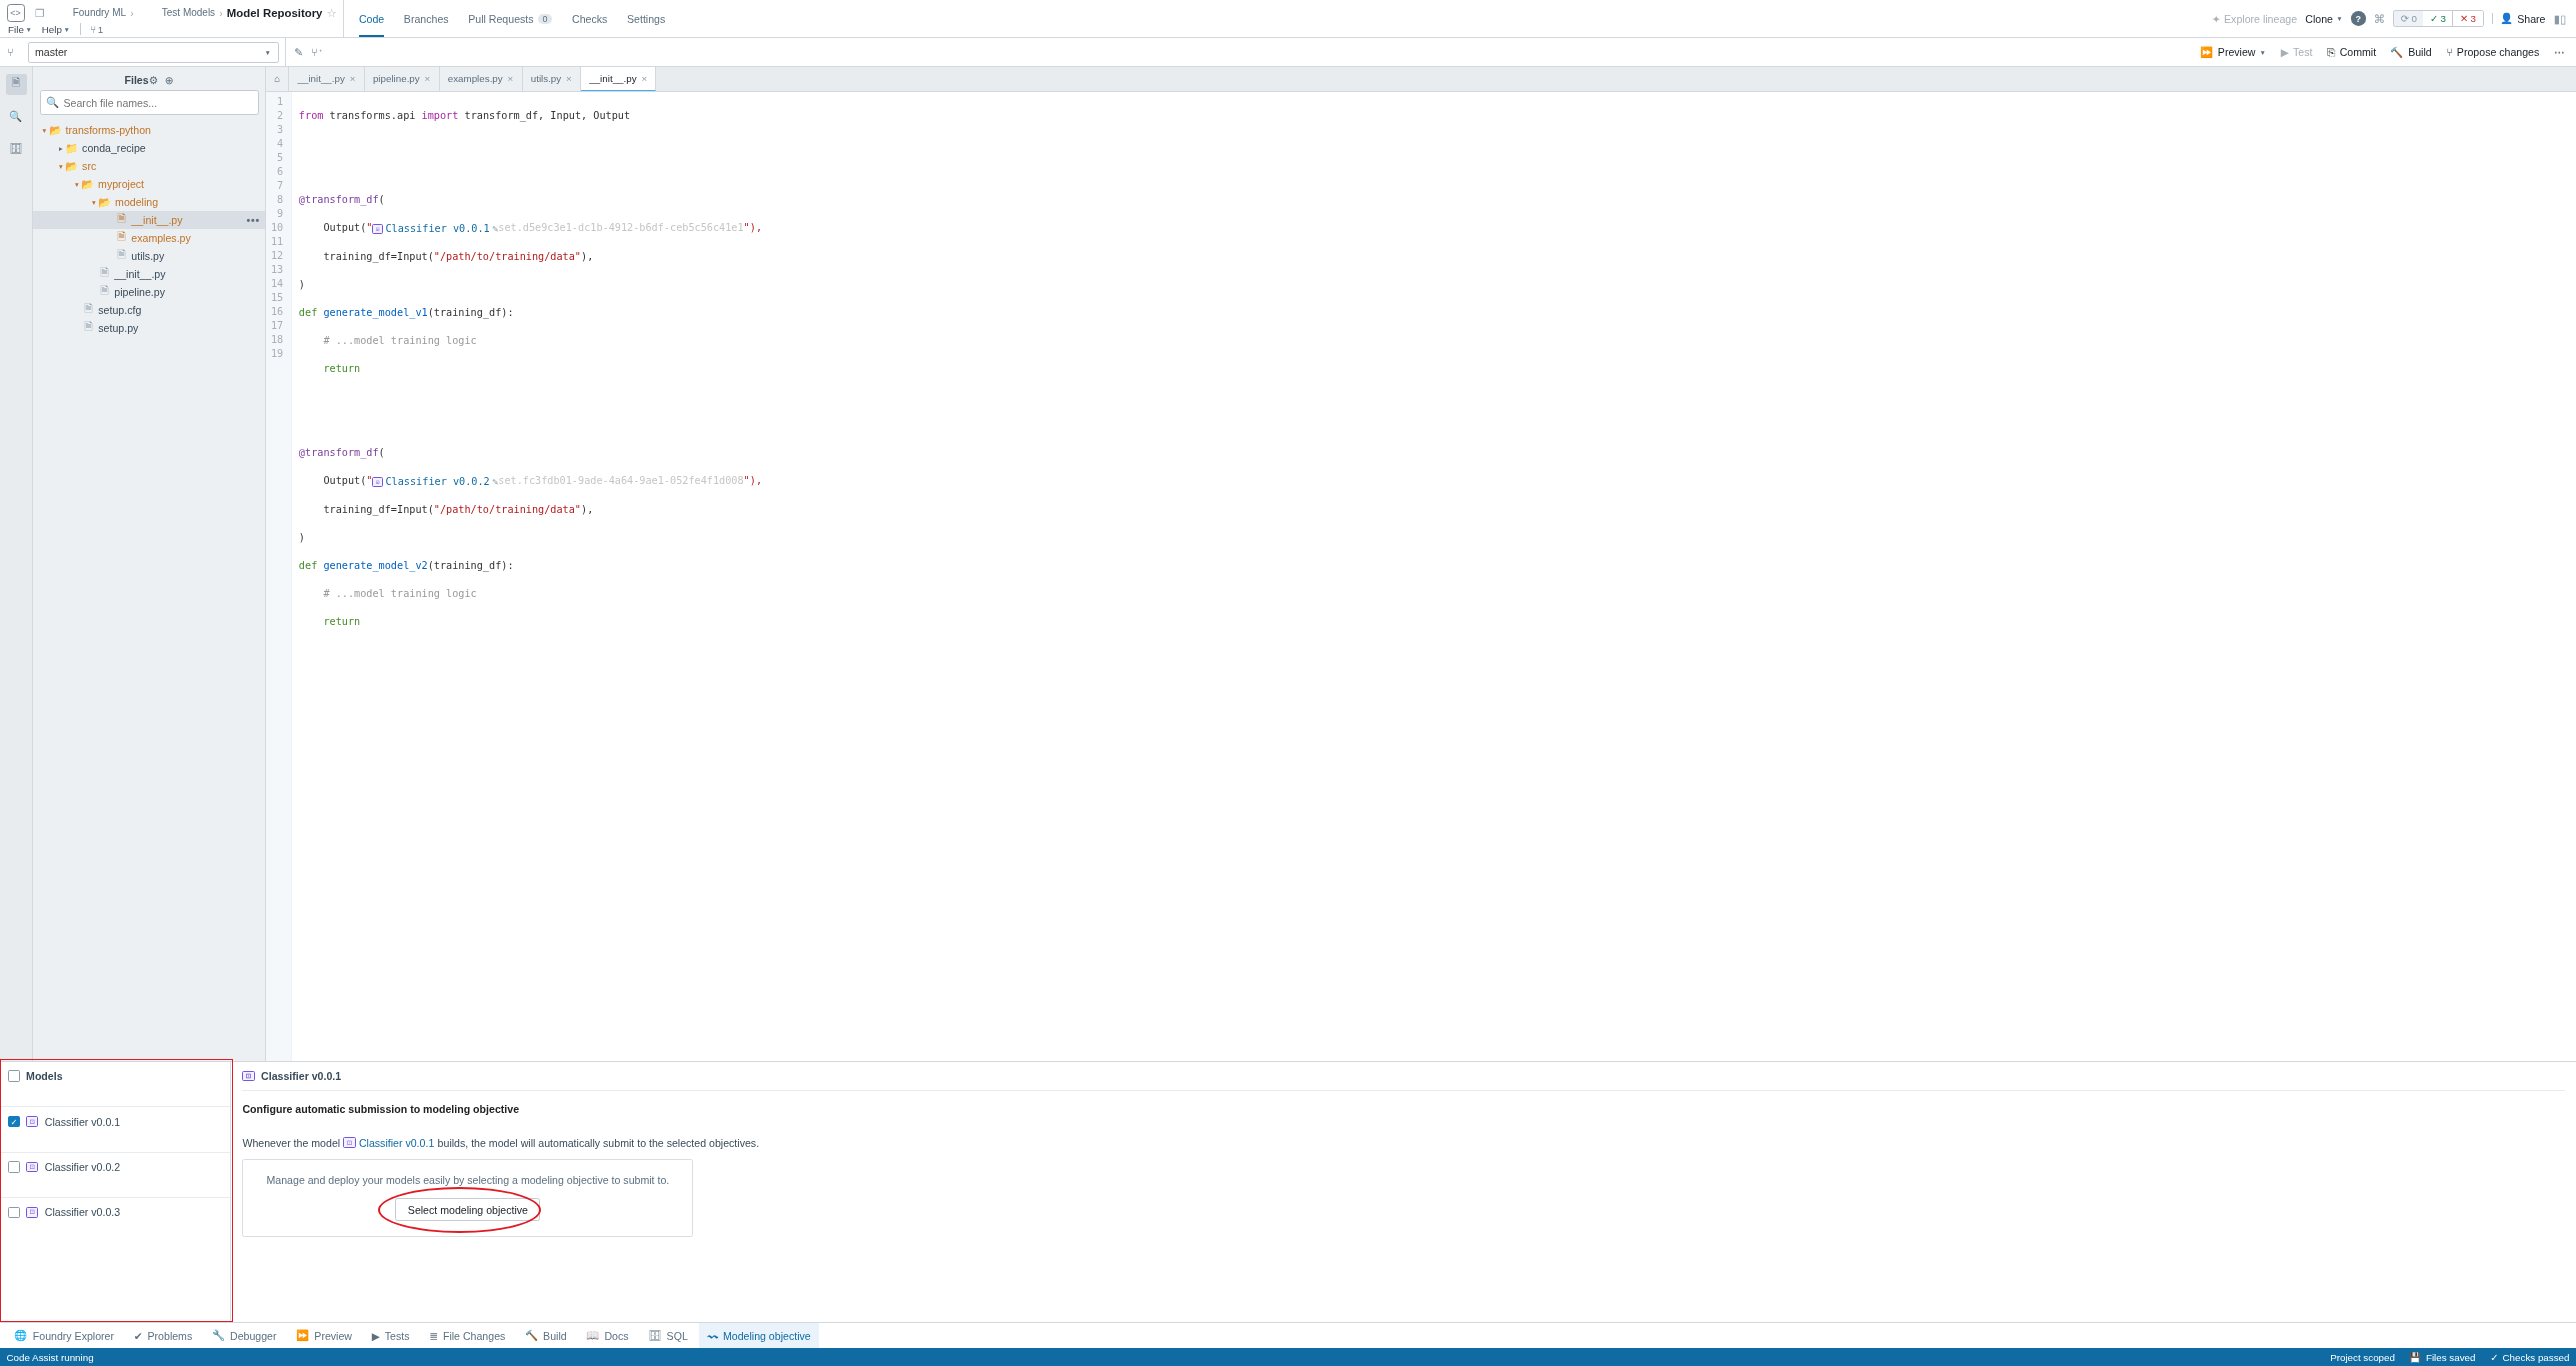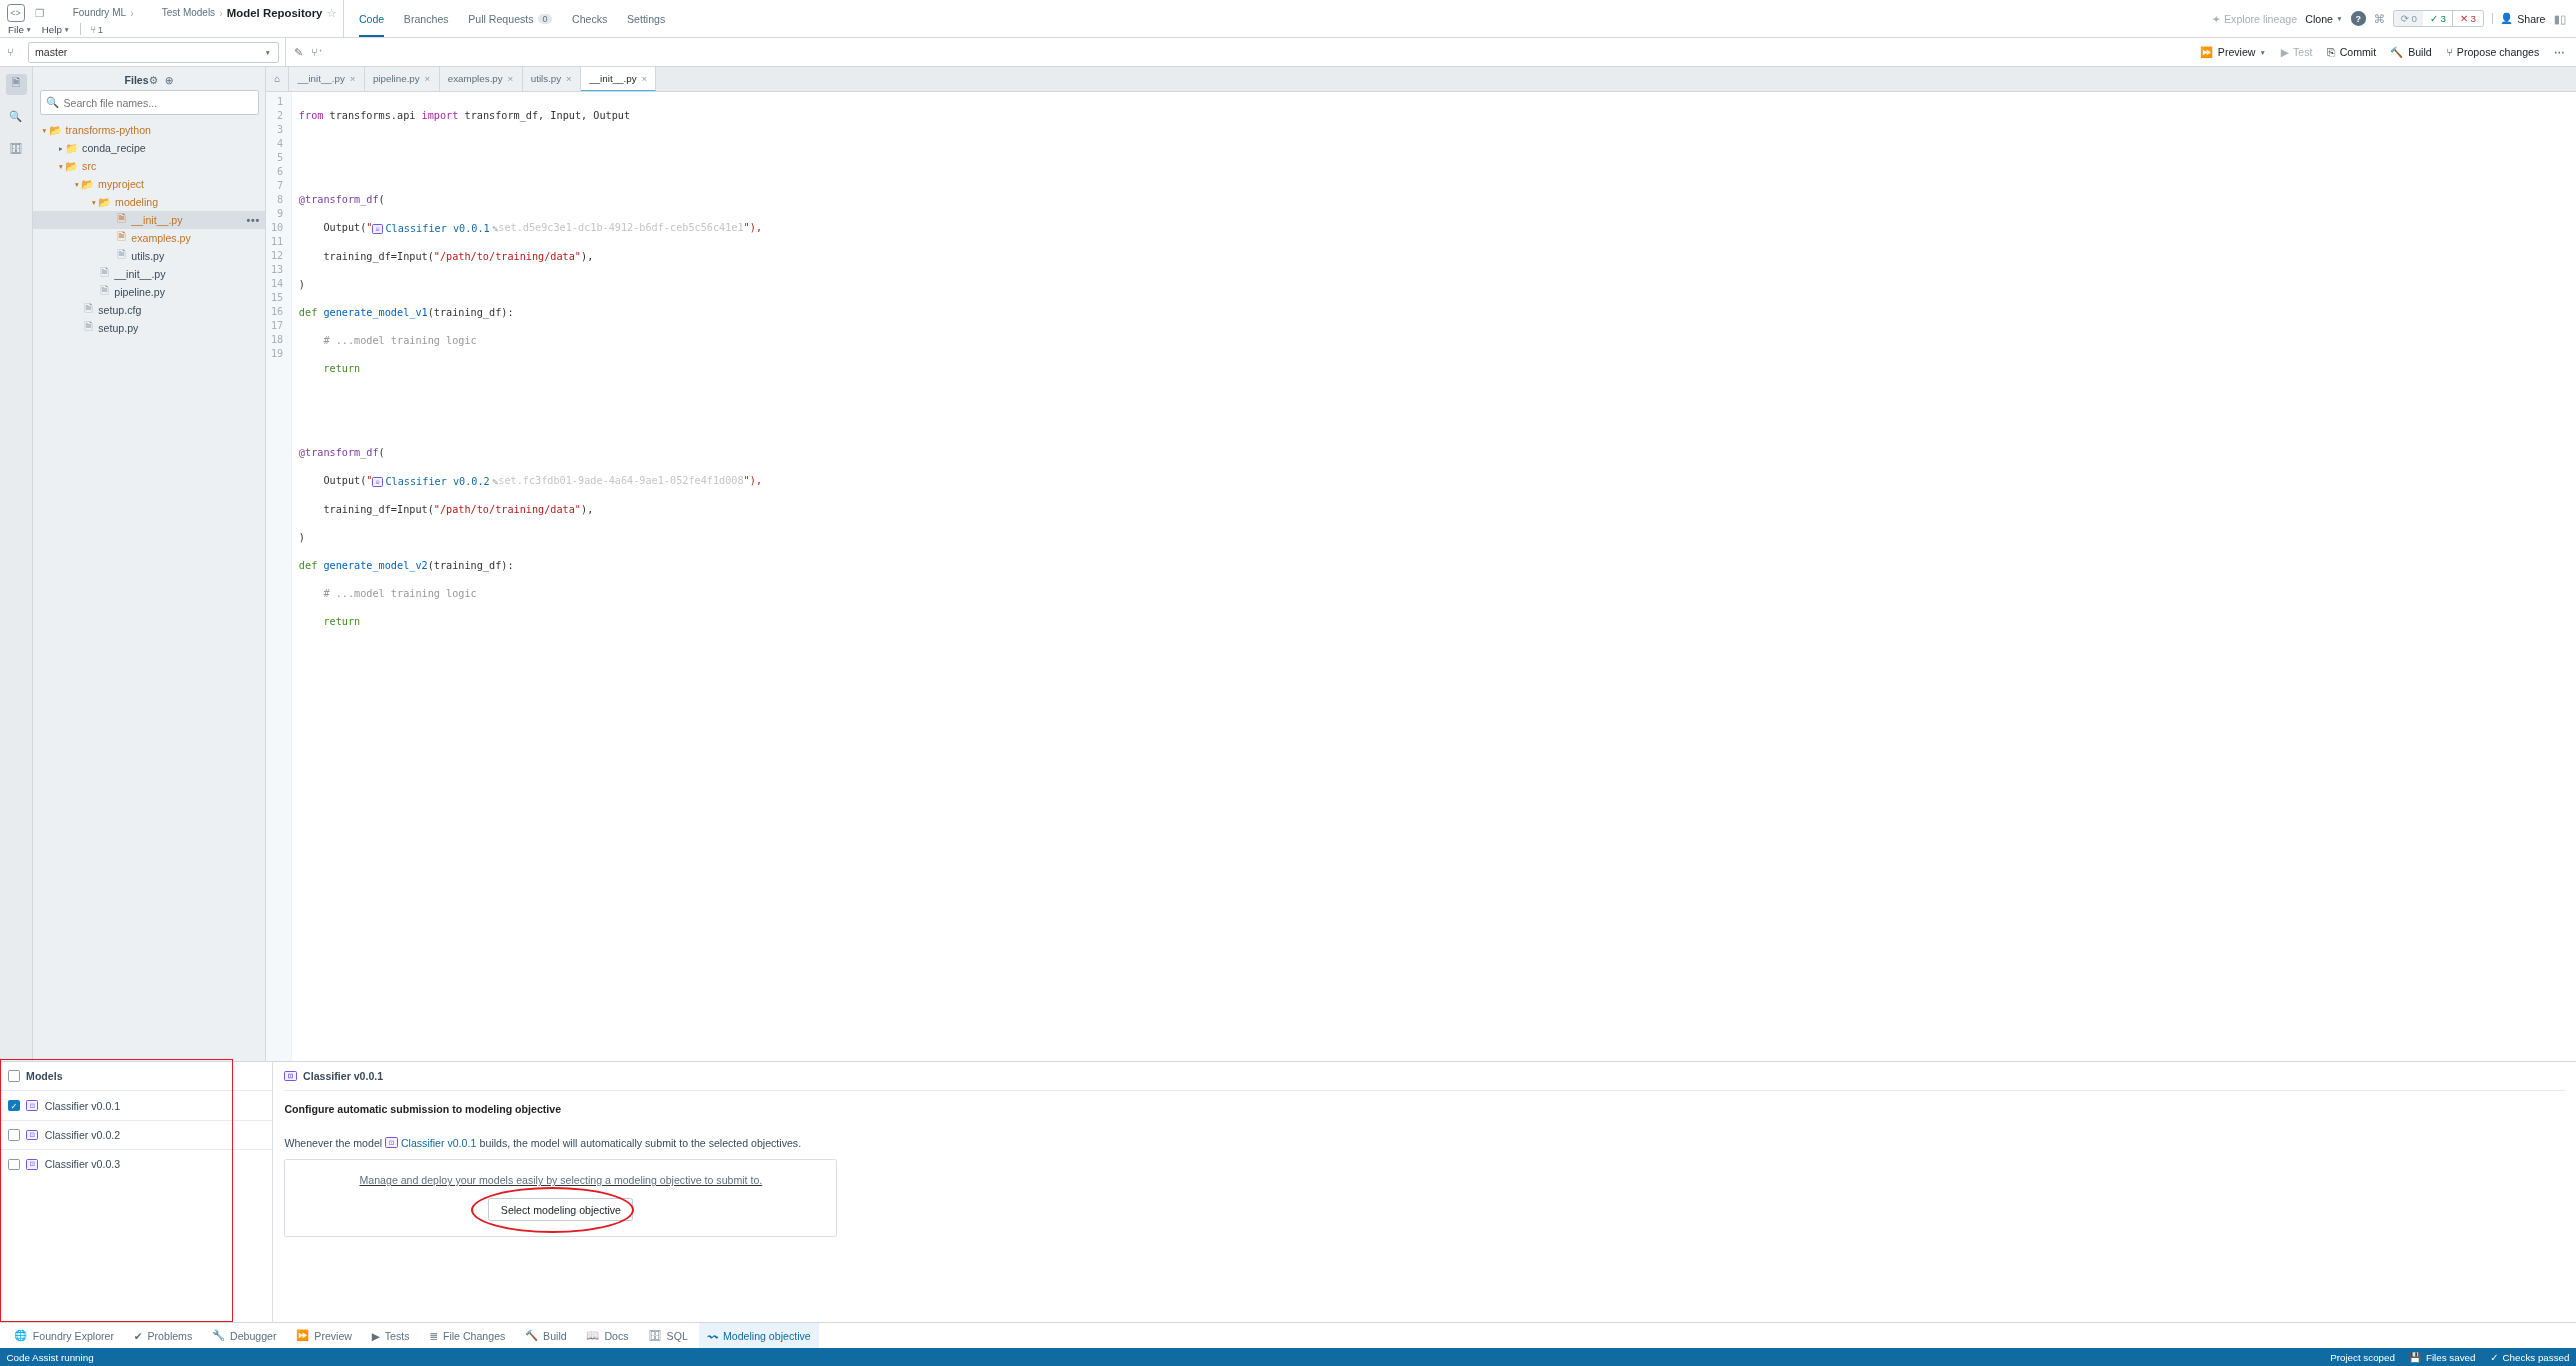--- a/index.html
+++ b/index.html
@@ -90,34 +90,34 @@
 .kw-str { color: #b41b1b; }
 .kw-link { color: #106ba3; }
 .kw-hash { color: #c5c5c5; }
 .kw-cmt { color: #999; }
 .model-chip { display:inline-flex; align-items:center; gap:2.4px; }
 .model-chip-icon { width:10.6px; height:9.8px; border:0.8px solid #7157d9; border-radius:1.6px; display:inline-flex; align-items:center; justify-content:center; font-size:5.7px; color:#7157d9; background:#f4f0ff; }
 .pencil { color:#8a9ba8; }
 
 
 .models-row { display: flex; border-top: 0.8px solid #d3d8de; height: 261px; }
-.models-list { width: 273px; border-right: 0.8px solid #d8dee4; display: flex; flex-direction: column; }
+.models-list { width: 231px; border-right: 0.8px solid #d8dee4; display: flex; flex-direction: column; gap: 16px; }
 .models-head { display: flex; align-items: center; gap: 6.5px; padding: 8.2px 8.2px; font-weight: 600; color: #394b59; }
 .chk { width: 11.4px; height: 11.4px; border: 0.8px solid #8a9ba8; border-radius: 1.6px; display: inline-flex; align-items: center; justify-content: center; background: #fff; flex-shrink:0; }
 .chk.on { background: #137cbd; border-color: #137cbd; color: #fff; font-size: 8.2px; }
 .model-row { display: flex; align-items: center; gap: 6.5px; padding: 8.2px 8.2px; border-top: 0.8px solid #e8ecef; color: #394b59; }
 .micon { width: 12.2px; height: 10.6px; border: 0.8px solid #7157d9; border-radius: 1.6px; display:inline-flex; align-items:center; justify-content:center; font-size:6.5px; color:#7157d9; background:#f4f0ff; }
 
 .highlight-box { position: absolute; border: 1.6px solid #e01b24; pointer-events: none; }
 
 .model-detail { flex: 1; padding: 8.2px 11.4px; overflow:auto; }
 .md-head { display: flex; align-items: center; gap: 6.5px; padding-bottom: 8.2px; border-bottom: 0.8px solid #e8ecef; font-weight: 600; color: #394b59; }
 .md-sub { font-weight: 700; margin-top: 11.4px; margin-bottom: 22px; color: #222; }
 .md-desc { color: #394b59; font-size: 10.6px; display:flex; align-items:center; gap:3.3px; flex-wrap:wrap; }
-.md-card { border: 0.8px solid #d8dee4; border-radius: 2.4px; margin-top: 9.8px; width: 553px; padding: 14.7px; text-align: center; text-decoration: underline; }
+.md-card { border: 0.8px solid #d8dee4; border-radius: 2.4px; margin-top: 9.8px; width: 451px; padding: 14.7px; text-align: center; }
 .md-card-text { color: #5c7080; font-size: 10.6px; margin-bottom: 11.4px; }
 .select-btn { border: 0.8px solid #c5cbd3; background: #fff; padding: 4.9px 11.4px; border-radius: 2.4px; font-size: 10.6px; color: #182026; position:relative; }
 .circle-ann { position:absolute; border:2.4px solid #e01b24; border-radius:50%; width:163px; height:46px; left:-18px; top:-11.4px; pointer-events:none; }
 
 
 .btabs { display: flex; align-items: center; border-top: 0.8px solid #d3d8de; height: 26px; padding: 0 6.5px; gap: 3.3px; color: #5c7080; font-size: 10.6px; background:#fff; }
 .btab { display: flex; align-items: center; gap: 4.9px; padding: 0 8.2px; height: 100%; }
 .btab.active { background: #eaf3fb; color: #106ba3; }
 .btab-icon { font-size: 10.6px; }
 

